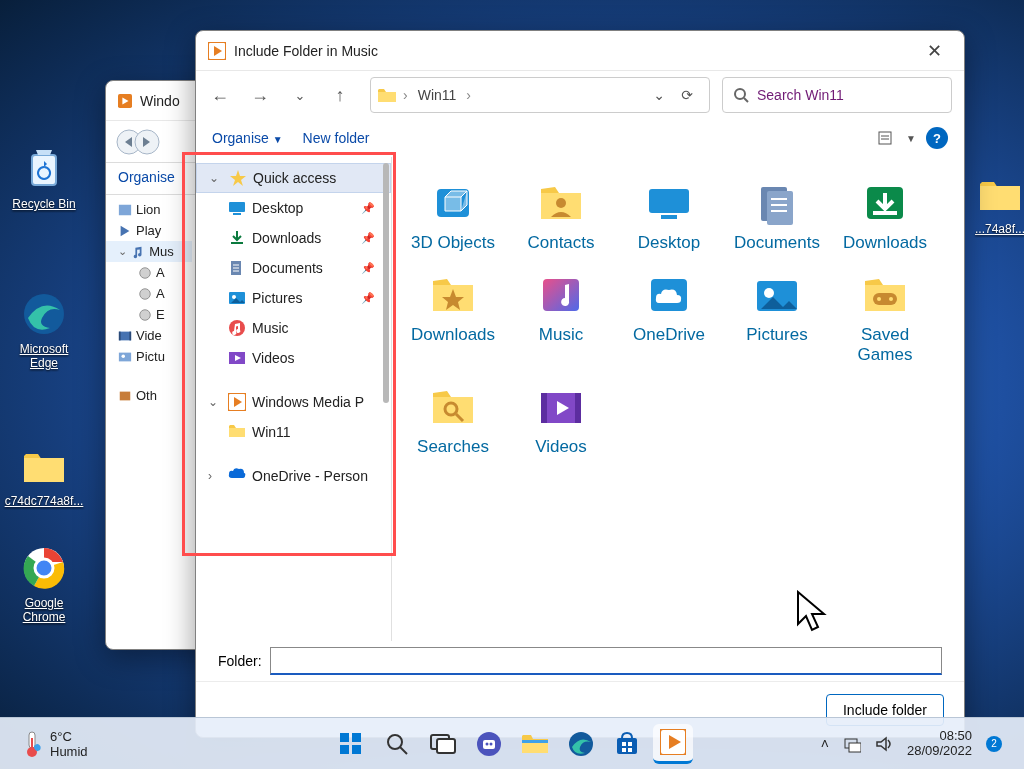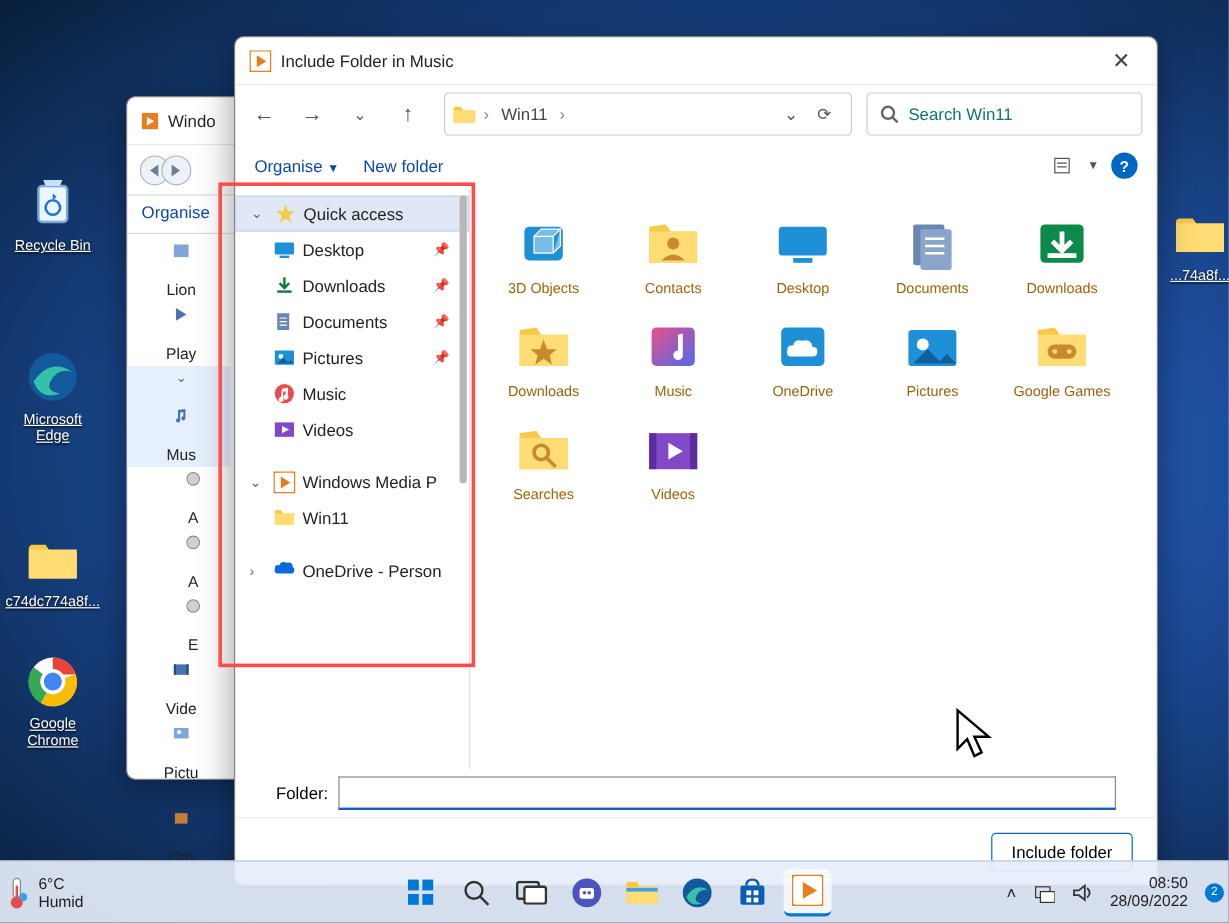--- a/index.html
+++ b/index.html
@@ -28,37 +28,37 @@
   padding: 0 12px; border-bottom: 1px solid #e8e8e8;
 }
 .titlebar .title { font-size: 14px; color:#222; flex:1; }
 .close-x { font-size:18px; color:#444; cursor:pointer; padding:4px 10px; }
 
 
 #win-background { left:105px; top:80px; width:790px; height:570px; }
 #win-background .toolbar-row { height:42px; display:flex; align-items:center; gap:18px; padding:0 10px; border-bottom:1px solid #dcdcdc; font-size:14px; color:#0a4aa8; }
 #win-background .nav-arrows { display:flex; gap:-4px; }
 #win-background .side { position:absolute; left:0; top:118px; width:86px; font-size:13px; color:#222; }
-#win-background .side .row { padding:3px 8px 3px 12px; white-space:nowrap; overflow:hidden; display:flex; align-items:center; gap:18px;flex-direction:column; }
+#win-background .side .row { padding:3px 8px 3px 12px; white-space:nowrap; overflow:hidden; display:flex; align-items:center; gap:4px; }
 #win-background .side .row.active { background:#e5f0fc; }
 #win-background .side .indent { padding-left:32px; }
 .tw-icon { width:14px; height:14px; flex:none; display:inline-block; }
 
 
 #win-background .bottom-btns { position:absolute; right:12px; bottom:14px; display:flex; gap:10px; }
 .bg-btn { width:110px; height:36px; border:1px solid #888; background:#f6f6f6; border-radius:2px; font-size:14px; color:#333; display:flex; align-items:center; justify-content:center;margin-left:28px; }
 
 
 #dlg { left:195px; top:30px; width:770px; height:708px; z-index:5; }
 #dlg .row-nav { height:48px; display:flex; align-items:center; gap:4px; padding:0 12px 0 6px; }
 .nav-btn { width:36px; height:36px; display:flex; align-items:center; justify-content:center; color:#555; font-size:18px; cursor:pointer; }
 .address-bar { flex:1; margin:0 8px; height:36px; border:1px solid #ccc; border-radius:4px; display:flex; align-items:center; padding:0 6px; gap:6px; font-size:14px; color:#444; }
 .address-bar .crumb { padding:2px 4px; }
 .address-bar .sep { color:#888; }
-.search-bar { width:230px; height:36px; border:1px solid #ccc; border-radius:4px; display:flex; align-items:center; gap:8px; padding:0 10px; color:#0f766e; font-size:14px; }
+.search-bar { width:230px; height:36px; border:1px solid #ccc; border-radius:4px; display:flex; align-items:center; gap:8px; padding:0 10px; color:#701a75; font-size:14px; }
 
 #dlg .row-toolbar { height:38px; display:flex; align-items:center; gap:20px; padding:0 16px; font-size:14px; color:#0a4aa8; }
 #dlg .row-toolbar .right { margin-left:auto; display:flex; gap:10px; align-items:center; }
 .help-badge { width:22px; height:22px; border-radius:50%; background:#0067c0; display:flex; align-items:center; justify-content:center; color:#fff; font-size:13px; font-weight:bold; }
 
 #dlg .body { display:flex; flex:1; overflow:hidden; }
 
 
 .navpane { width:196px; border-right:1px solid #e0e0e0; position:relative; font-size:14px; color:#222; padding-top:6px; }
 .navpane .item { display:flex; align-items:center; gap:6px; height:30px; padding-left:12px; cursor:pointer; }
@@ -68,32 +68,32 @@
 .navpane .pin { margin-left:auto; margin-right:16px; color:#888; font-size:11px; }
 .np-icon { width:18px; height:18px; flex:none; }
 .navpane .scroll-thumb { position:absolute; right:2px; top:6px; width:6px; height:240px; background:#b8b8b8; border-radius:3px; }
 
 
 .red-highlight { position:absolute; border:3px solid #ff4d4d; pointer-events:none; z-index:10; }
 
 
 .content { flex:1; padding:18px 10px; overflow:auto; }
 .grid { display:flex; flex-wrap:wrap; gap:10px 6px; align-content:flex-start; }
-.tile { width:102px; text-align:center; font-size:12px; color:#a16207; cursor:pointer; padding:4px; border-radius:4px; }
+.tile { width:102px; text-align:center; font-size:17px; color:#0369a1; cursor:pointer; padding:4px; border-radius:4px; }
 .tile .fi { width:52px; height:48px; margin:0 auto 6px; }
 
 
-#dlg .folder-row { height:40px; display:flex; align-items:center; gap:8px; padding:0 34px; font-size:14px; }
+#dlg .folder-row { height:40px; display:flex; align-items:center; gap:8px; padding:0 22px; font-size:14px; }
 #dlg .folder-row input { flex:1; height:28px; border:1px solid #888; border-bottom:2px solid #1a5bbf; padding:0 6px; font-size:14px; }
 #dlg .btn-row { height:56px; display:flex; align-items:center; justify-content:flex-end; gap:14px; padding:0 20px; border-top:1px solid #ececec; }
 .dlg-btn { min-width:118px; height:32px; border:1px solid #888; border-radius:4px; font-size:14px; background:#fff; display:flex; align-items:center; justify-content:center; }
 .dlg-btn.primary { border-color:#0067c0; }
 
 
-.taskbar { position:absolute; left:0; right:0; bottom:0; height:52px; background:rgba(230,238,250,.92); border-top:1px solid #b9c6d6; display:flex; align-items:center; padding:0 4px; z-index:20; }
+.taskbar { position:absolute; left:0; right:0; bottom:0; height:52px; background:rgba(230,238,250,.92); border-top:1px solid #b9c6d6; display:flex; align-items:center; padding:0 22px; z-index:20; }
 .tb-left { display:flex; align-items:center; gap:8px; color:#222; font-size:13px; }
 .tb-center { position:absolute; left:50%; transform:translateX(-50%); display:flex; gap:6px; }
 .tb-ico { width:40px; height:40px; display:flex; align-items:center; justify-content:center; border-radius:6px; }
 .tb-ico.active { background:rgba(255,255,255,.7); border-bottom:3px solid #0078d4; }
 .tb-right { margin-left:auto; display:flex; align-items:center; gap:14px; color:#222; font-size:13px; }
 .tb-clock { text-align:right; line-height:1.15; }
 
 .badge-blue { width:16px; height:16px; border-radius:50%; background:#0078d4; color:#fff; font-size:10px; display:flex; align-items:center; justify-content:center; }
 
 
@@ -594,21 +594,21 @@
                     <stop offset="1" stop-color="#4f6ae9"></stop>
                   </linearGradient>
                 </defs>
                 <path d="M6 10 L6 40 L46 40 L46 14 L24 14 L20 8 Z" fill="#f7c948"></path>
                 <path d="M6 14 L46 14 L46 40 L6 40 Z" fill="#ffdd72"></path>
                 <rect x="14" y="22" width="24" height="12" rx="6" fill="#c78a30"></rect>
                 <circle cx="20" cy="28" r="2" fill="#ffdd72"></circle>
                 <circle cx="32" cy="28" r="2" fill="#ffdd72"></circle>
               </svg>
             </div>
-            <div>Google Games</div>
+            <div>Saved Games</div>
           </div>
           <div class="tile">
             <div class="fi">
               <svg viewBox="0 0 52 48">
                 <defs>
                   <linearGradient id="mg" x1="0" y1="0" x2="1" y2="1">
                     <stop offset="0" stop-color="#e94f8a"></stop>
                     <stop offset="1" stop-color="#4f6ae9"></stop>
                   </linearGradient>
                 </defs>

